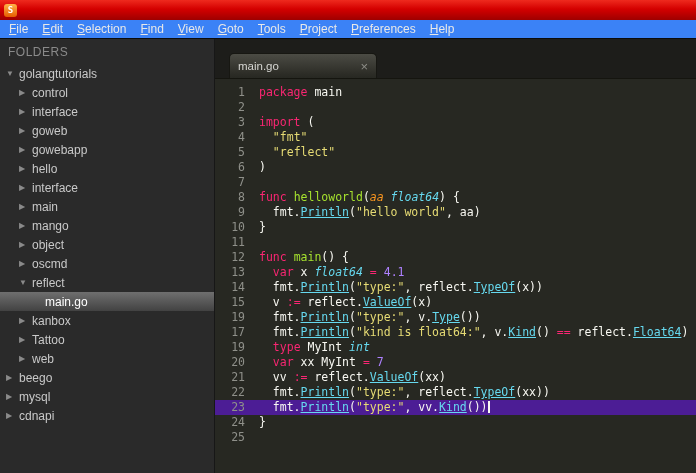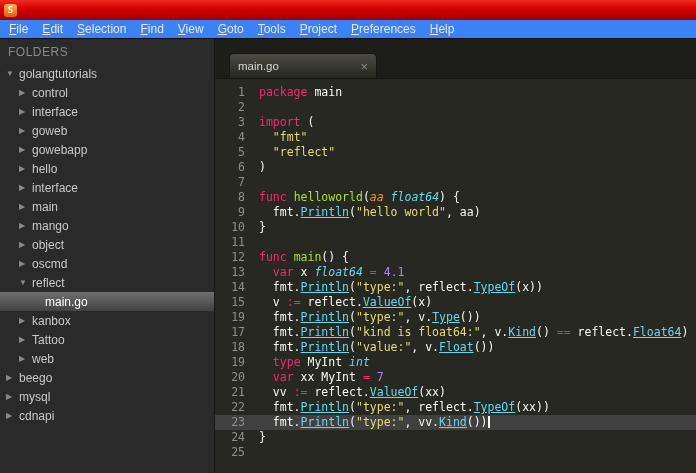--- a/index.html
+++ b/index.html
@@ -40,21 +40,21 @@
   .tab { width:148px; height:25px; background:linear-gradient(180deg,#4b4b44,#2c2c26 85%,#272822);
          border:1px solid #171712; border-bottom:none; border-radius:5px 5px 0 0;
          display:flex; align-items:center; padding:0 8px; gap:6px; }
   .tab-label { flex:1; color:#d6d6d2; font-size:11.5px; }
   .tab-close { color:#8c8c86; font-size:13px; line-height:13px; cursor:default; }
 
   
   .editor { flex:1; padding-top:6px; overflow:hidden; position:relative;
             font-family:"DejaVu Sans Mono","Liberation Mono",monospace; font-size:11.5px; }
   .code-line { display:flex; height:15px; line-height:15px; white-space:pre; }
-  .code-line.hl { background:#404040; }
+  .code-line.hl { background:#4c1d95; }
   .gutter { width:30px; flex:0 0 30px; text-align:right; color:#8f908a; padding-right:0; }
   .code-text { padding-left:14px; white-space:pre; }
 
   .c-pl  { color:#f8f8f2; }
   .c-kw  { color:#f92672; }
   .c-fn  { color:#66d9ef;text-decoration:underline; }
   .c-typ { color:#66d9ef; font-style:italic; }
   .c-str { color:#e6db74; }
   .c-num { color:#ae81ff; }
   .c-dec { color:#a6e22e; }
@@ -188,21 +188,20 @@
           <div class="code-line"><span class="gutter">8</span><span class="code-text"><span class="c-kw">func</span><span class="c-dec"> helloworld</span><span class="c-pl">(</span><span class="c-par">aa</span><span class="c-pl"> </span><span class="c-typ">float64</span><span class="c-pl">) {</span></span></div>
           <div class="code-line"><span class="gutter">9</span><span class="code-text"><span class="c-pl">  fmt.</span><span class="c-fn">Println</span><span class="c-pl">(</span><span class="c-str">"hello world"</span><span class="c-pl">, aa)</span></span></div>
           <div class="code-line"><span class="gutter">10</span><span class="code-text"><span class="c-pl">}</span></span></div>
           <div class="code-line"><span class="gutter">11</span><span class="code-text"></span></div>
           <div class="code-line"><span class="gutter">12</span><span class="code-text"><span class="c-kw">func</span><span class="c-dec"> main</span><span class="c-pl">() {</span></span></div>
           <div class="code-line"><span class="gutter">13</span><span class="code-text"><span class="c-pl">  </span><span class="c-kw">var</span><span class="c-pl"> x </span><span class="c-typ">float64</span><span class="c-pl"> </span><span class="c-kw">=</span><span class="c-pl"> </span><span class="c-num">4.1</span></span></div>
           <div class="code-line"><span class="gutter">14</span><span class="code-text"><span class="c-pl">  fmt.</span><span class="c-fn">Println</span><span class="c-pl">(</span><span class="c-str">"type:"</span><span class="c-pl">, reflect.</span><span class="c-fn">TypeOf</span><span class="c-pl">(x))</span></span></div>
           <div class="code-line"><span class="gutter">15</span><span class="code-text"><span class="c-pl">  v </span><span class="c-kw">:=</span><span class="c-pl"> reflect.</span><span class="c-fn">ValueOf</span><span class="c-pl">(x)</span></span></div>
           <div class="code-line"><span class="gutter">19</span><span class="code-text"><span class="c-pl">  fmt.</span><span class="c-fn">Println</span><span class="c-pl">(</span><span class="c-str">"type:"</span><span class="c-pl">, v.</span><span class="c-fn">Type</span><span class="c-pl">())</span></span></div>
           <div class="code-line"><span class="gutter">17</span><span class="code-text"><span class="c-pl">  fmt.</span><span class="c-fn">Println</span><span class="c-pl">(</span><span class="c-str">"kind is float64:"</span><span class="c-pl">, v.</span><span class="c-fn">Kind</span><span class="c-pl">() </span><span class="c-kw">==</span><span class="c-pl"> reflect.</span><span class="c-fn">Float64</span><span class="c-pl">)</span></span></div>
-          <div class="code-line"><span class="gutter">18</span><span class="code-text"><span class="c-pl">  fmt.</span><span class="c-fn">Println</span><span class="c-pl">(</span><span class="c-str">"value:"</span><span class="c-pl">, v.</span><span class="c-fn">Float</span><span class="c-pl">())</span></span></div>
           <div class="code-line"><span class="gutter">19</span><span class="code-text"><span class="c-pl">  </span><span class="c-kw">type</span><span class="c-pl"> MyInt </span><span class="c-typ">int</span></span></div>
           <div class="code-line"><span class="gutter">20</span><span class="code-text"><span class="c-pl">  </span><span class="c-kw">var</span><span class="c-pl"> xx MyInt </span><span class="c-kw">=</span><span class="c-pl"> </span><span class="c-num">7</span></span></div>
           <div class="code-line"><span class="gutter">21</span><span class="code-text"><span class="c-pl">  vv </span><span class="c-kw">:=</span><span class="c-pl"> reflect.</span><span class="c-fn">ValueOf</span><span class="c-pl">(xx)</span></span></div>
           <div class="code-line"><span class="gutter">22</span><span class="code-text"><span class="c-pl">  fmt.</span><span class="c-fn">Println</span><span class="c-pl">(</span><span class="c-str">"type:"</span><span class="c-pl">, reflect.</span><span class="c-fn">TypeOf</span><span class="c-pl">(xx))</span></span></div>
           <div class="code-line hl"><span class="gutter">23</span><span class="code-text"><span class="c-pl">  fmt.</span><span class="c-fn">Println</span><span class="c-pl">(</span><span class="c-str">"type:"</span><span class="c-pl">, vv.</span><span class="c-fn">Kind</span><span class="c-pl">())</span><span class="caret"></span></span></div>
           <div class="code-line"><span class="gutter">24</span><span class="code-text"><span class="c-pl">}</span></span></div>
           <div class="code-line"><span class="gutter">25</span><span class="code-text"></span></div>
         </div>
     </div>
 

